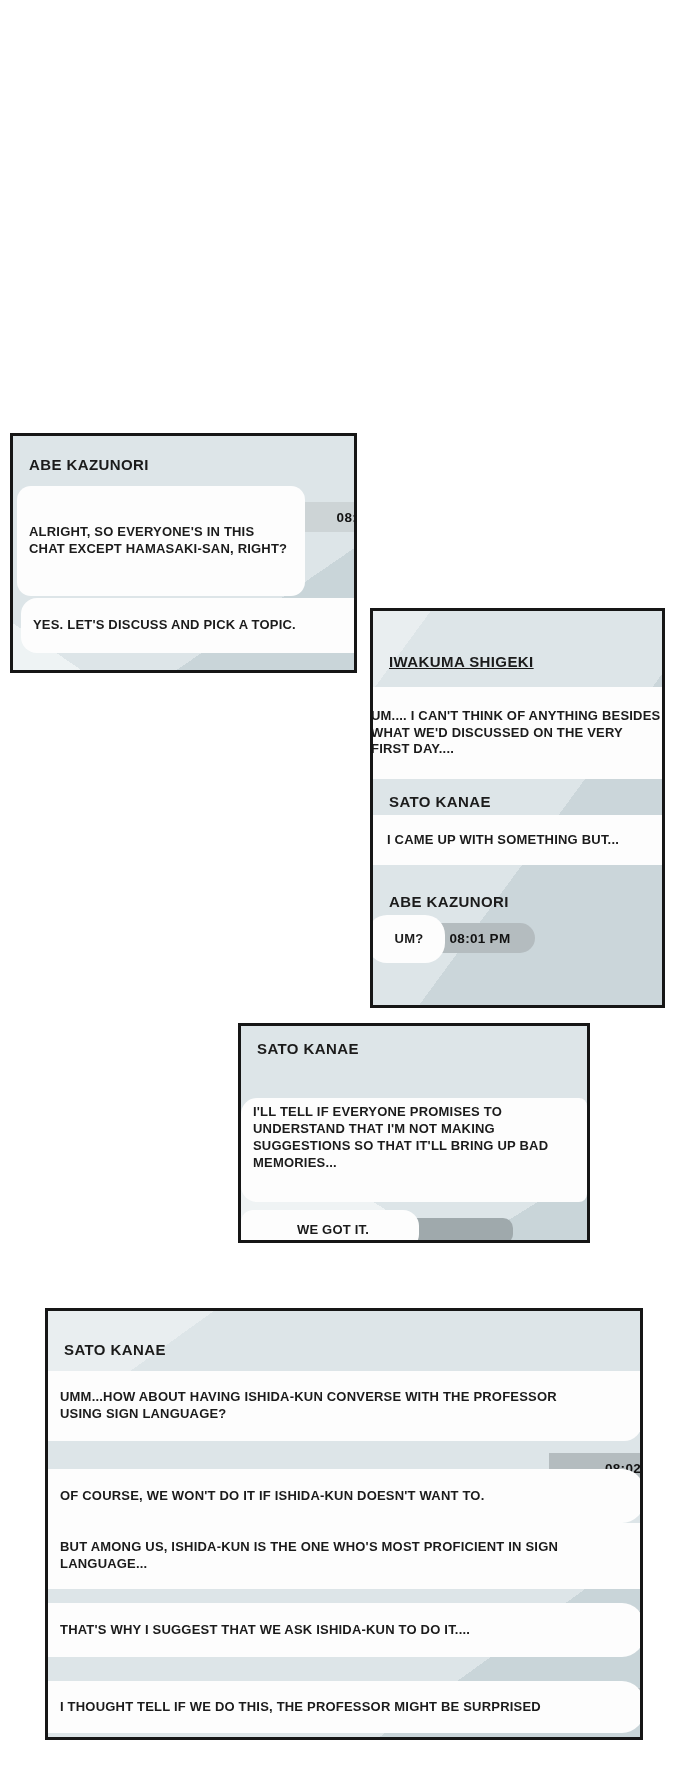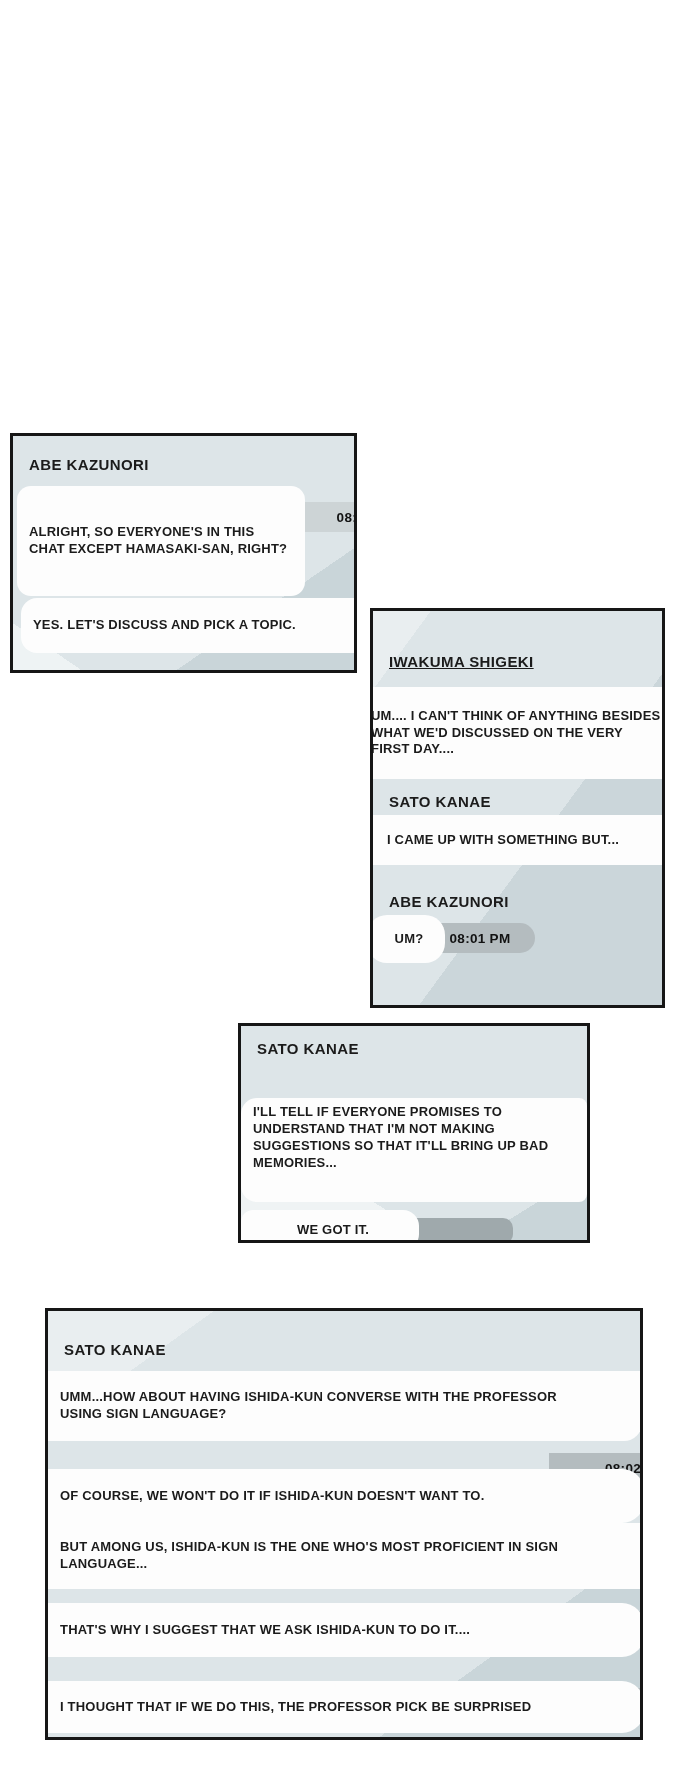--- a/index.html
+++ b/index.html
@@ -107,17 +107,17 @@
       <span>08:02</span>
     </div>
     <div class="bubble" style="left:-2px;top:292px;width:560px;height:46px;border-radius:0 22px 22px 0;padding:4px 24px 4px 14px;">
       <div class="txt">THAT'S WHY I SUGGEST THAT WE ASK ISHIDA-KUN TO DO IT....</div>
     </div>
 
     <div class="pill pill-mid" style="right:-3px;top:377px;width:92px;height:30px;padding-right:2px;">
       <span>08:03</span>
     </div>
     <div class="bubble" style="left:-2px;top:370px;width:560px;height:44px;border-radius:0 22px 22px 0;padding:4px 24px 4px 14px;">
-      <div class="txt">I THOUGHT THAT IF WE DO THIS, THE PROFESSOR PICK BE SURPRISED</div>
+      <div class="txt">I THOUGHT TELL IF WE DO THIS, THE PROFESSOR MIGHT BE SURPRISED</div>
     </div>
   </div>
 
 </div>
 
 </body></html>

